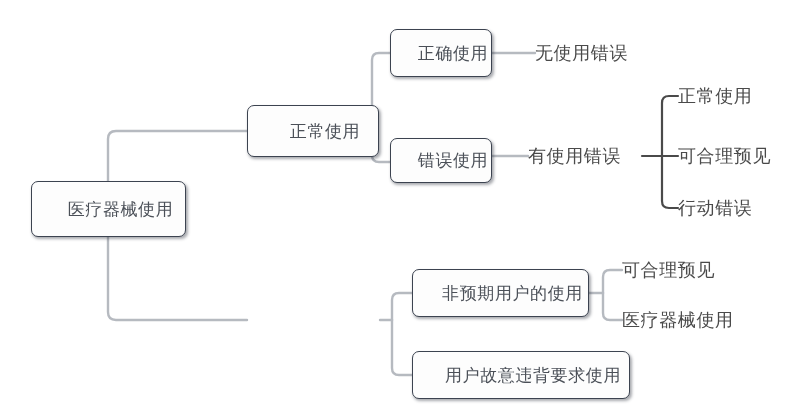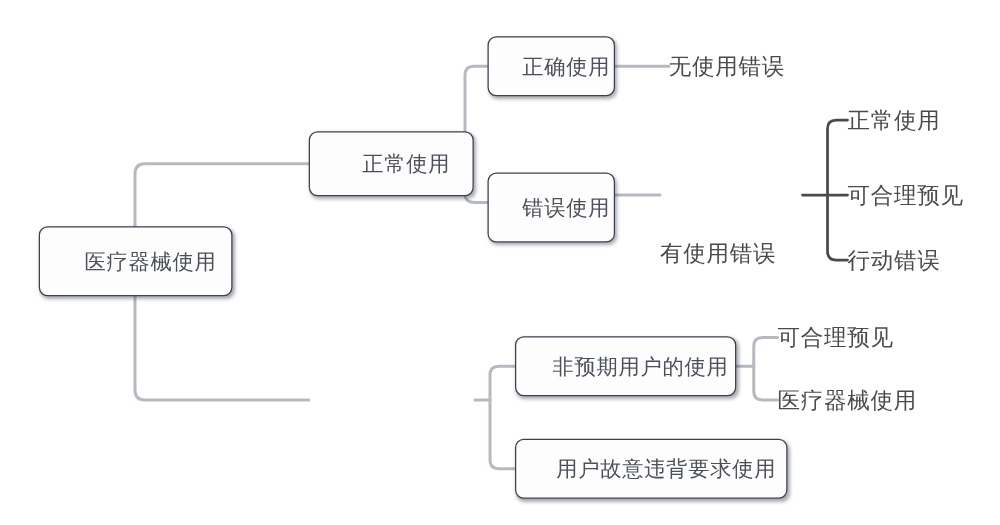--- a/index.html
+++ b/index.html
@@ -93,37 +93,37 @@
 
   <div class="node" style="left:247px; top:105px; width:132px; height:52px;">
     <span>正常使用</span>
   </div>
 
 
   <div class="node" style="left:390px; top:29px; width:102px; height:48px;">
     <span>正确使用</span>
   </div>
 
-  <div class="node" style="left:390px; top:138px; width:102px; height:56px;">
+  <div class="node" style="left:390px; top:138px; width:102px; height:45px;">
     <span>错误使用</span>
   </div>
 
   <div class="node" style="left:412px; top:269px; width:177px; height:48px;">
     <span>非预期用户的使用</span>
   </div>
 
   <div class="node" style="left:412px; top:351px; width:218px; height:48px;">
     <span>用户故意违背要求使用</span>
   </div>
 
   <div class="leaf" style="left:535px; top:42px; height:22px;">
     <span>无使用错误</span>
   </div>
 
-  <div class="leaf" style="left:528px; top:145px; height:22px;margin-top:47px;">
+  <div class="leaf" style="left:528px; top:145px; height:22px;">
     <span>有使用错误</span>
   </div>
 
   <div class="leaf" style="left:678px; top:85px; height:22px;">
     <span>正常使用</span>
   </div>
 
   <div class="leaf" style="left:678px; top:145px; height:22px;">
     <span>可合理预见</span>
   </div>

